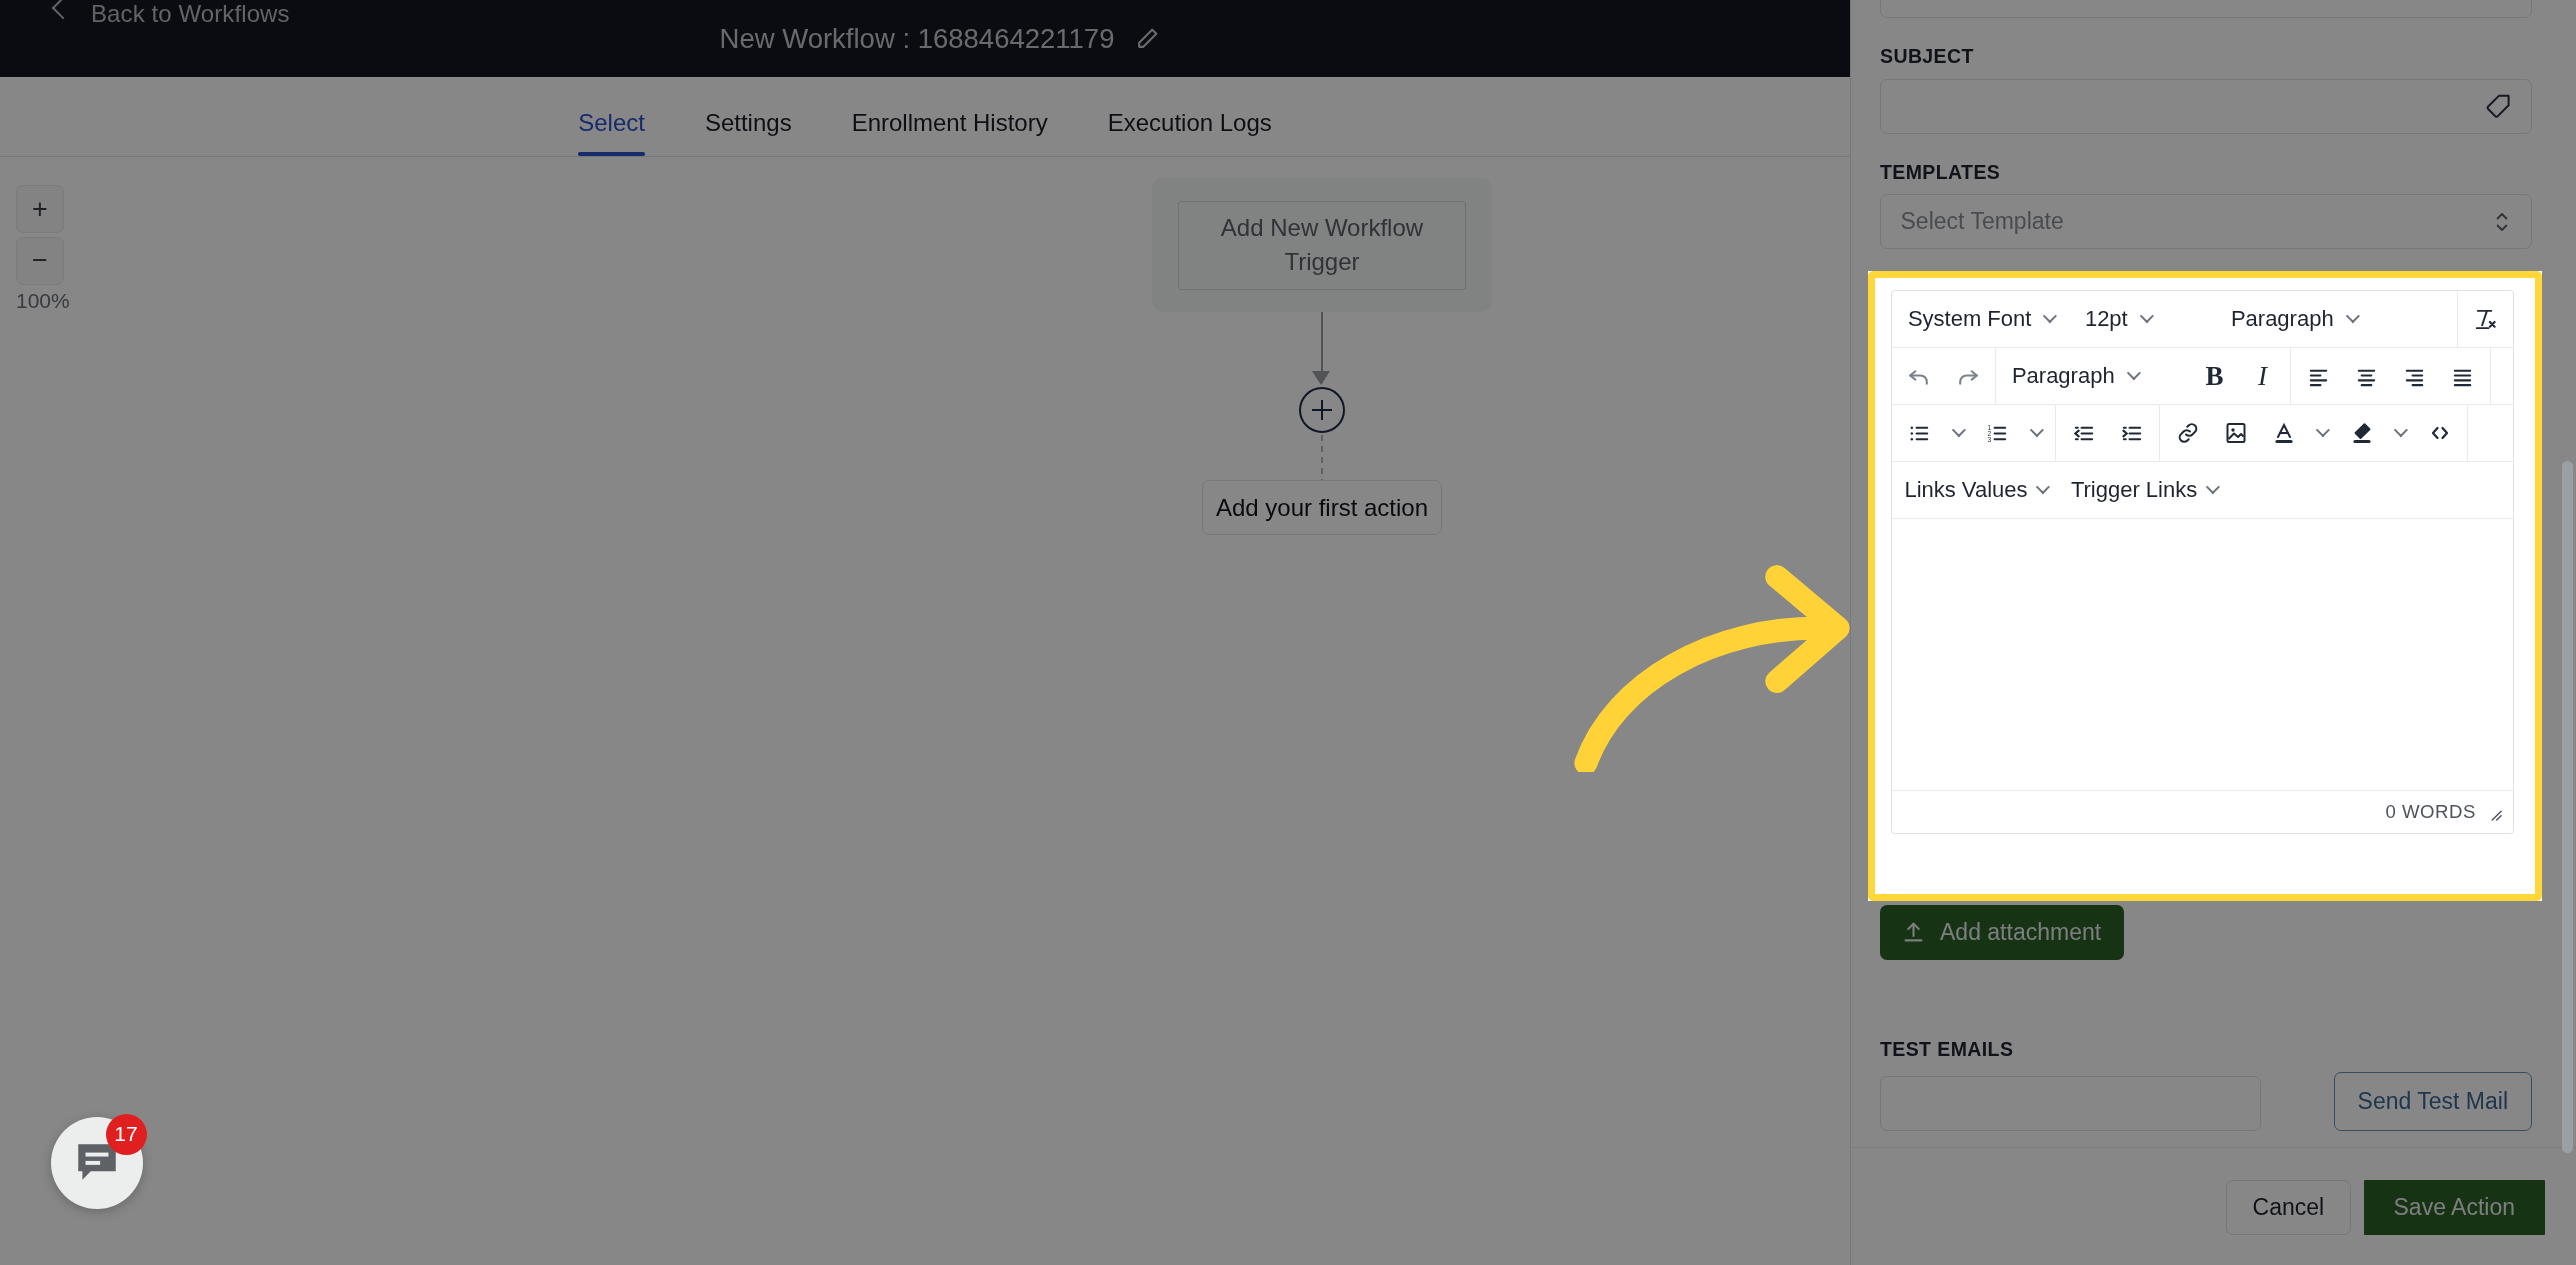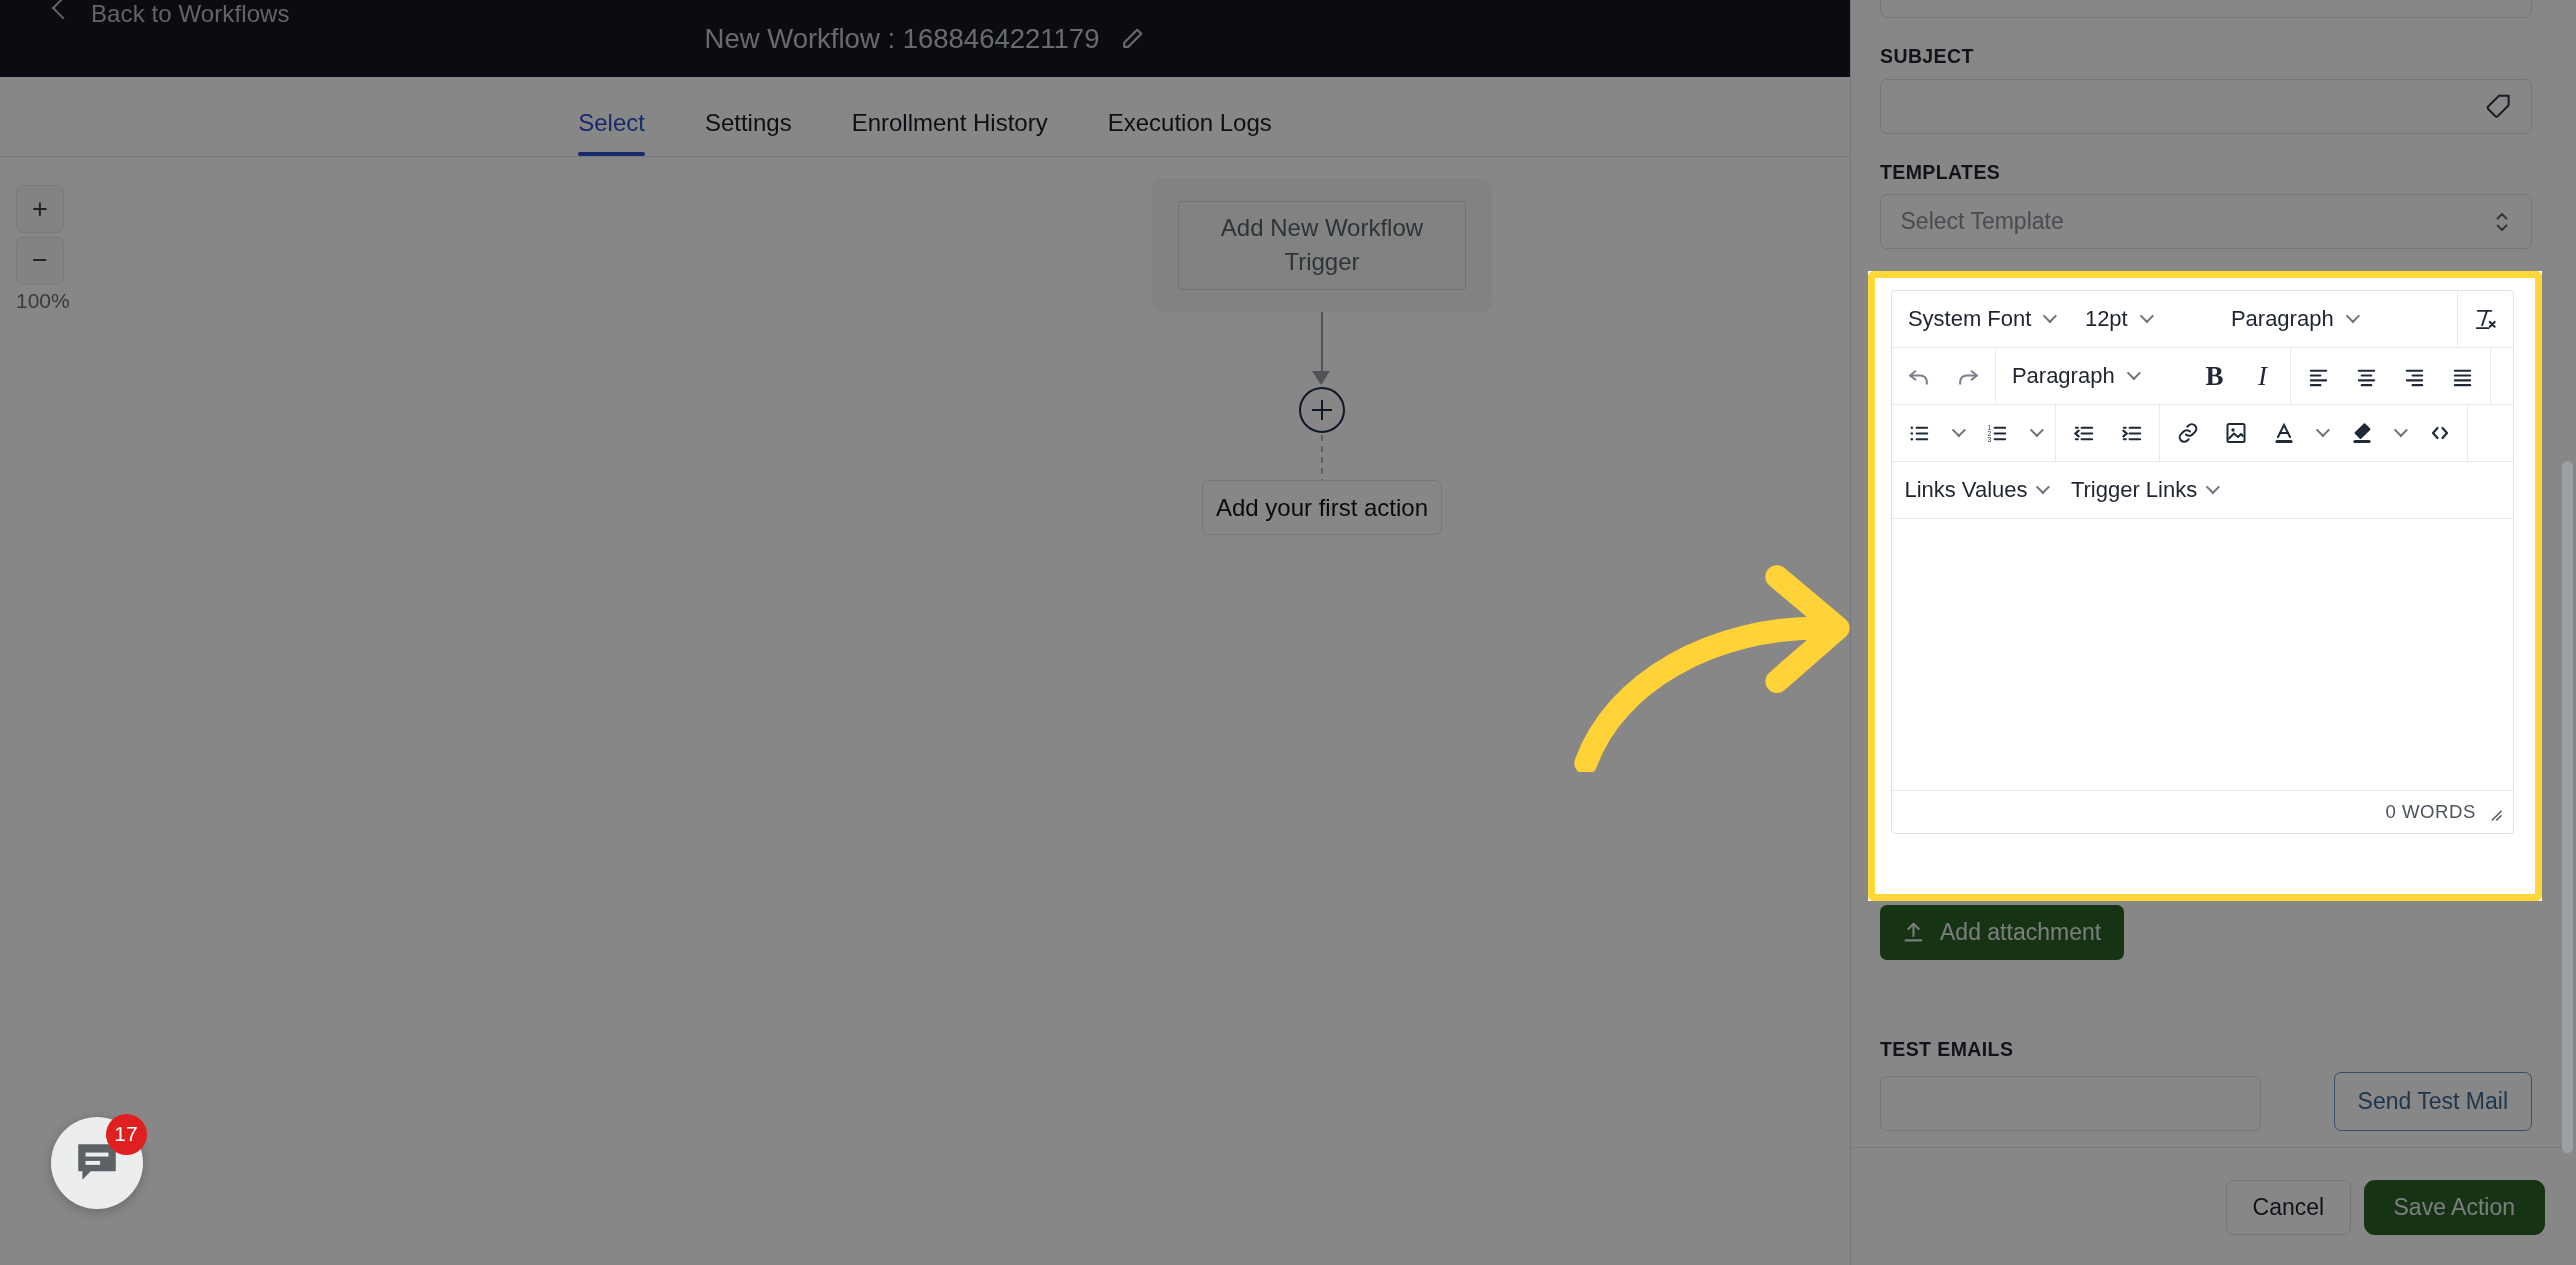--- a/index.html
+++ b/index.html
@@ -56,21 +56,21 @@
     transform: rotate(45deg);
     display: block;
   }
   .back-text {
     font-size: 24px;
     color: #b9bcc2;
     letter-spacing: 0.1px;
   }
   .wf-title-wrap {
     position: absolute;
-    left: 0; top: 0; width: 1850px; height: 77px;
+    left: 15px; top: 0; width: 1850px; height: 77px;
     display: flex; align-items: center; justify-content: center;
     gap: 21px;
   }
   .wf-title {
     font-size: 27.5px;
     color: #c6c9ce;
   }
   .pencil-icon { width: 25px; height: 25px; display:block; }
 
   .tabsbar {
@@ -446,21 +446,21 @@
   .btn-cancel {
     height: 55px; padding: 0 26px;
     background: #ffffff; color: #1f2430;
     border: 0.9px solid #dcdfe3; border-radius: 7px;
     font-size: 23px; cursor: pointer;
     font-family: "Liberation Sans", sans-serif;
   }
   .btn-save {
     height: 55px; padding: 0 30px;
     background: #2a6127; color: #e9ecef;
-    border: none; border-radius: 11px;
+    border: none; border-radius: 1px;
     font-size: 23px; cursor: pointer;
     font-family: "Liberation Sans", sans-serif;
   }
 
   
   .panel-sb-track {
     position: absolute;
     right: 1.8px; top: 0;
     width: 14px; height: 1147px;
     background: transparent;

